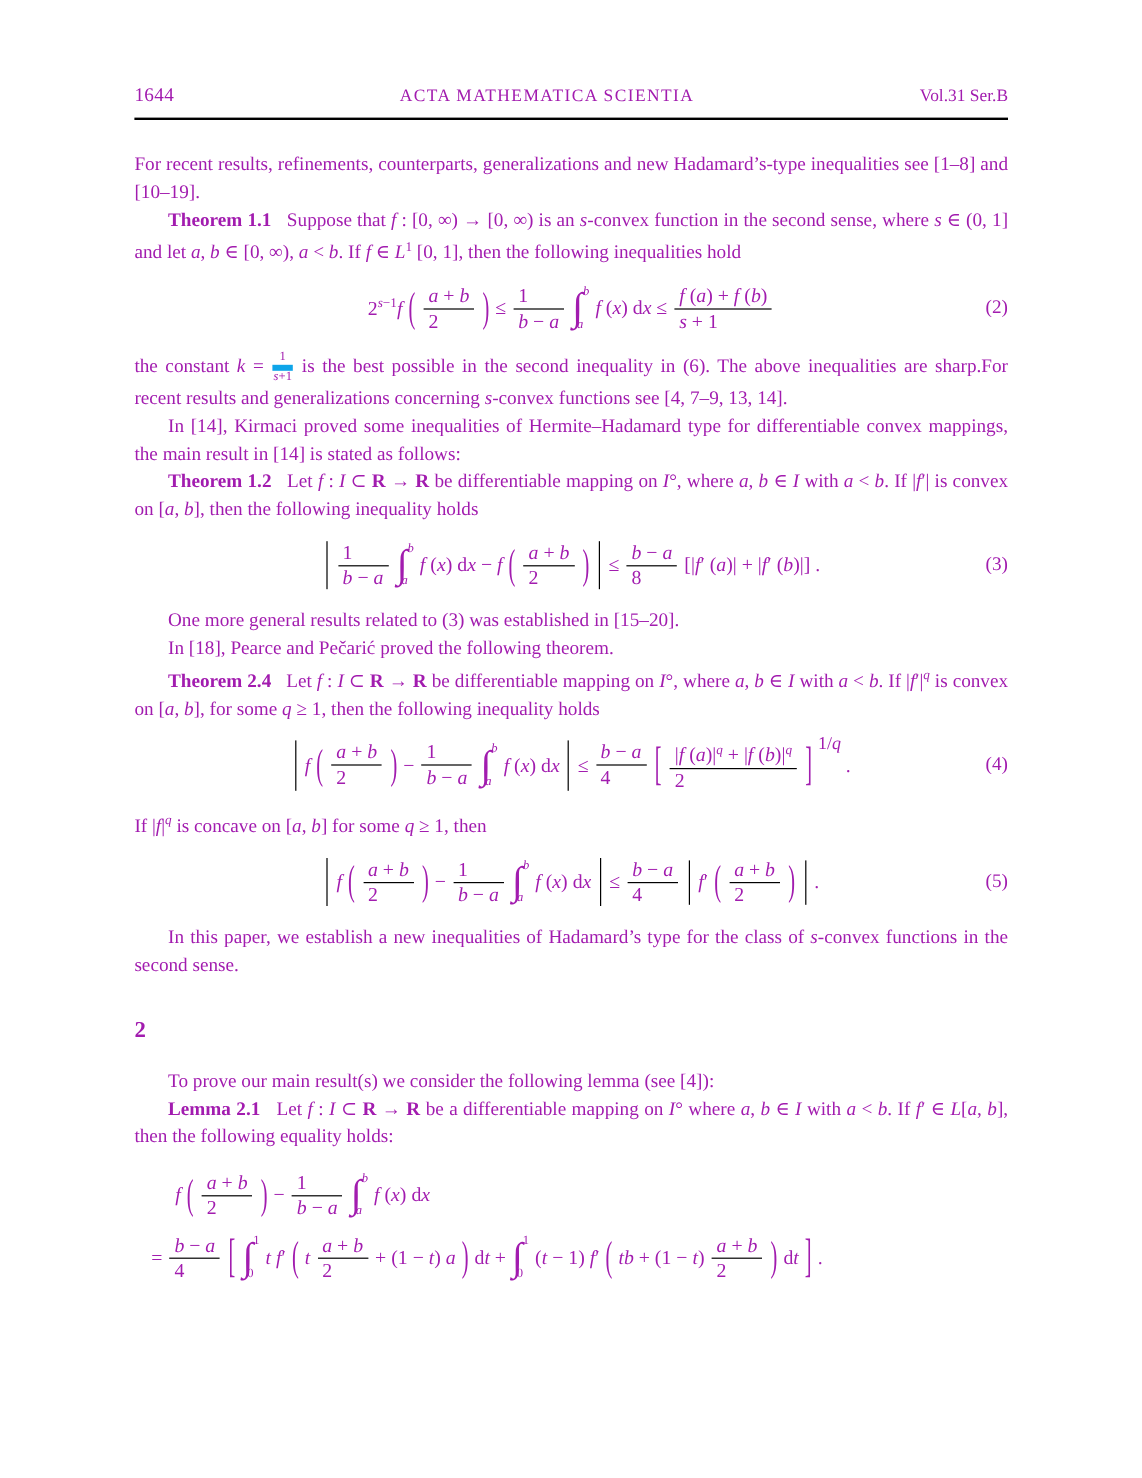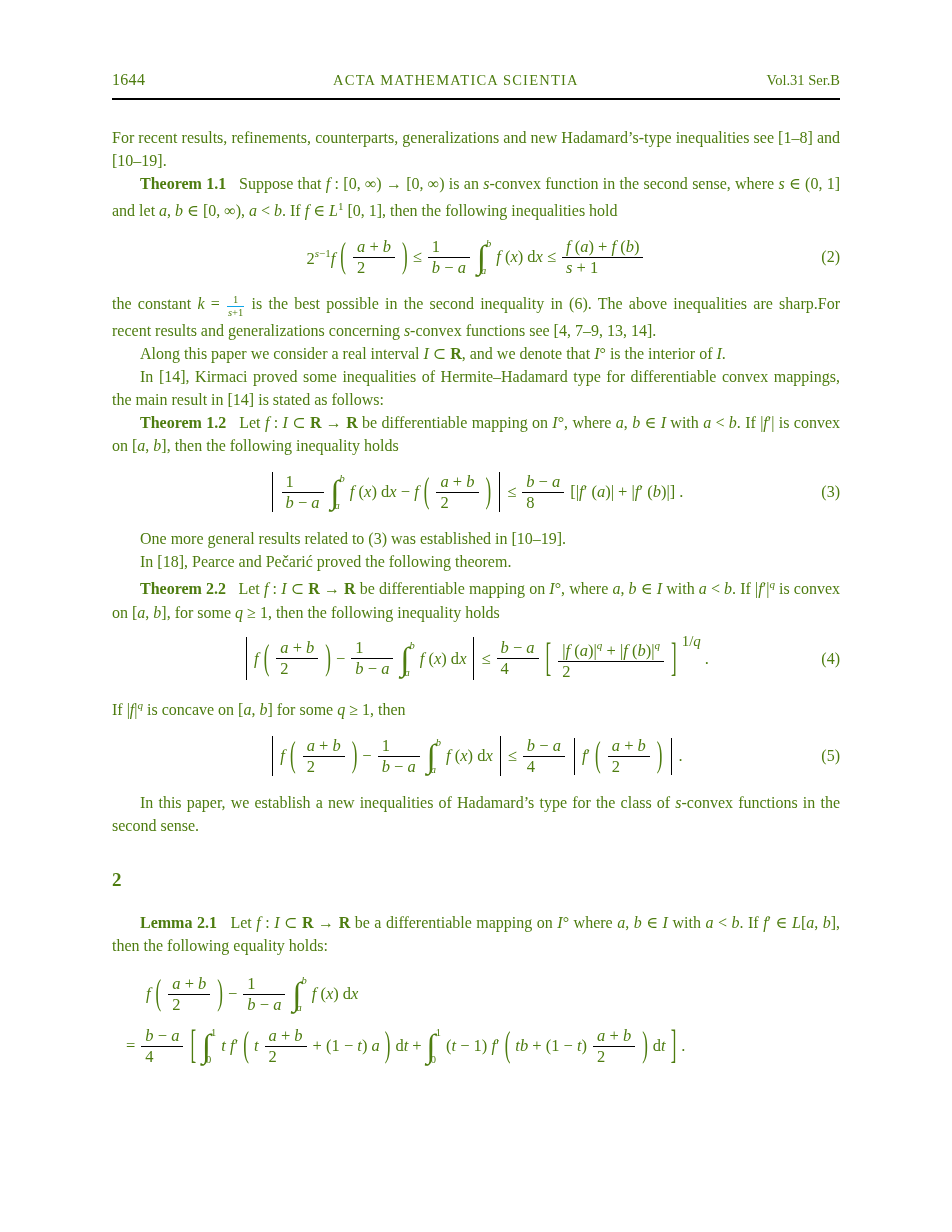--- a/index.html
+++ b/index.html
@@ -1,19 +1,19 @@
 <!DOCTYPE html>
 <html><head>
 <meta charset="utf-8">
 <style>
   * { box-sizing: border-box; }
   html, body { margin: 0; padding: 0; background: #ffffff; }
   .page {
     width: 952px; height: 1232px; overflow: hidden;
-    background: #fff; color: #4d7c0f;
+    background: #fff; color: #a21caf;
     font-family: "Liberation Serif", "DejaVu Serif", serif;
     font-size: 16px;
   }
   .content { padding: 0 112px; }
   
   .runhead {
     display: flex; justify-content: space-between; align-items: baseline;
     margin: 0 112px; padding-top: 44px; padding-bottom: 9px;
     border-bottom: 2px solid #000;
   }
@@ -22,21 +22,21 @@
   .runhead .volume { font-size: 14.5px; text-align: center; }
   
   .main { padding-top: 26px; }
   p.para { margin: 0; line-height: 23px; text-align: justify; }
   p.indent { text-indent: 28px; }
   i { font-family: inherit; }
   sup { font-size: 11px; }
   
   .sfrac { display: inline-block; vertical-align: -7px; text-align: center; font-size: 10.5px; line-height: 1.15; margin: 0 1px; }
   .sfrac .sfn { display: block; }
-  .sfrac .sfd { display: block; border-top: 1px solid #0ea5e9; padding: 0 1px; }
+  .sfrac .sfd { display: block; border-top: 5px solid #0ea5e9; padding: 0 1px; }
   
   .equation { position: relative; display: flex; justify-content: center; align-items: center; margin: 9px 0; min-height: 52px; }
   .eq-body { display: flex; align-items: center; gap: 4px; font-size: 16.5px; white-space: nowrap; }
   .eq-num { position: absolute; right: 0; top: 50%; transform: translateY(-50%); font-size: 16px; }
   .frac { display: inline-block; text-align: left; vertical-align: middle; margin: 0 2px; }
   .frac .num, .frac .den { display: block; line-height: 20px; padding: 0 4px; }
   .frac .den { border-top: 1px solid #000; }
   .int { display: inline-flex; align-items: center; margin: 0 1px; }
   .int .isign { font-size: 33px; line-height: 44px; font-weight: 400; }
   .int .ilim { display: inline-flex; flex-direction: column; justify-content: space-between; height: 44px; font-size: 10.5px; padding: 3px 0 3px 0; }
@@ -95,21 +95,20 @@
         <span>≤</span>
         <span class="frac">
             <span class="num"><i>f</i> (<i>a</i>) + <i>f</i> (<i>b</i>)</span>
             <span class="den"><i>s</i> + 1</span>
           </span>
       </div>
       <span class="eq-num">(2)</span>
     </div>
 
     <p class="para">the constant <i>k</i> = <span class="sfrac"><span class="sfn">1</span><span class="sfd"><i>s</i>+1</span></span> is the best possible in the second inequality in (6). The above inequalities are sharp.For recent results and generalizations concerning <i>s</i>-convex functions see [4, 7–9, 13, 14].</p>
-    <p class="para indent">Along this paper we consider a real interval <i>I</i> ⊂ <b>R</b>, and we denote that <i>I</i>° is the interior of <i>I</i>.</p>
     <p class="para indent">In [14], Kirmaci proved some inequalities of Hermite–Hadamard type for differentiable convex mappings, the main result in [14] is stated as follows:</p>
     <p class="para indent"><b>Theorem 1.2</b>&nbsp;&nbsp; Let <i>f</i> : <i>I</i> ⊂ <b>R</b> → <b>R</b> be differentiable mapping on <i>I</i>°, where <i>a</i>, <i>b</i> ∈ <i>I</i> with <i>a</i> &lt; <i>b</i>. If |<i>f</i>′| is convex on [<i>a</i>, <i>b</i>], then the following inequality holds</p>
 
     <div class="equation">
       <div class="eq-body">
         <span class="vbar"></span>
         <span class="frac">
             <span class="num">1</span>
             <span class="den"><i>b</i> − <i>a</i></span>
           </span>
@@ -131,23 +130,23 @@
         <span>≤</span>
         <span class="frac">
             <span class="num"><i>b</i> − <i>a</i></span>
             <span class="den">8</span>
           </span>
         <span>[|<i>f</i>′ (<i>a</i>)| + |<i>f</i>′ (<i>b</i>)|] .</span>
       </div>
       <span class="eq-num">(3)</span>
     </div>
 
-    <p class="para indent">One more general results related to (3) was established in [10–19].</p>
+    <p class="para indent">One more general results related to (3) was established in [15–20].</p>
     <p class="para indent">In [18], Pearce and Pečarić proved the following theorem.</p>
-    <p class="para indent"><b>Theorem 2.2</b>&nbsp;&nbsp; Let <i>f</i> : <i>I</i> ⊂ <b>R</b> → <b>R</b> be differentiable mapping on <i>I</i>°, where <i>a</i>, <i>b</i> ∈ <i>I</i> with <i>a</i> &lt; <i>b</i>. If |<i>f</i>′|<sup><i>q</i></sup> is convex on [<i>a</i>, <i>b</i>], for some <i>q</i> ≥ 1, then the following inequality holds</p>
+    <p class="para indent"><b>Theorem 2.4</b>&nbsp;&nbsp; Let <i>f</i> : <i>I</i> ⊂ <b>R</b> → <b>R</b> be differentiable mapping on <i>I</i>°, where <i>a</i>, <i>b</i> ∈ <i>I</i> with <i>a</i> &lt; <i>b</i>. If |<i>f</i>′|<sup><i>q</i></sup> is convex on [<i>a</i>, <i>b</i>], for some <i>q</i> ≥ 1, then the following inequality holds</p>
 
     <div class="equation">
       <div class="eq-body">
         <span class="vbar"></span>
         <span><i>f</i></span>
         <span class="bigp">(</span>
         <span class="frac">
             <span class="num"><i>a</i> + <i>b</i></span>
             <span class="den">2</span>
           </span>
@@ -229,20 +228,21 @@
       </div>
       <span class="eq-num">(5)</span>
     </div>
 
     <p class="para indent">In this paper, we establish a new inequalities of Hadamard’s type for the class of <i>s</i>-convex functions in the second sense.</p>
 
     <div class="sect">
       <span>2</span>
     </div>
 
+    <p class="para indent">To prove our main result(s) we consider the following lemma (see [4]):</p>
     <p class="para indent"><b>Lemma 2.1</b>&nbsp;&nbsp; Let <i>f</i> : <i>I</i> ⊂ <b>R</b> → <b>R</b> be a differentiable mapping on <i>I</i>° where <i>a</i>, <i>b</i> ∈ <i>I</i> with <i>a</i> &lt; <i>b</i>. If <i>f</i>′ ∈ <i>L</i>[<i>a</i>, <i>b</i>], then the following equality holds:</p>
 
     <div class="lemma-eq">
       <div class="eq-line line1">
         <span><i>f</i></span>
         <span class="bigp">(</span>
         <span class="frac">
             <span class="num"><i>a</i> + <i>b</i></span>
             <span class="den">2</span>
           </span>

